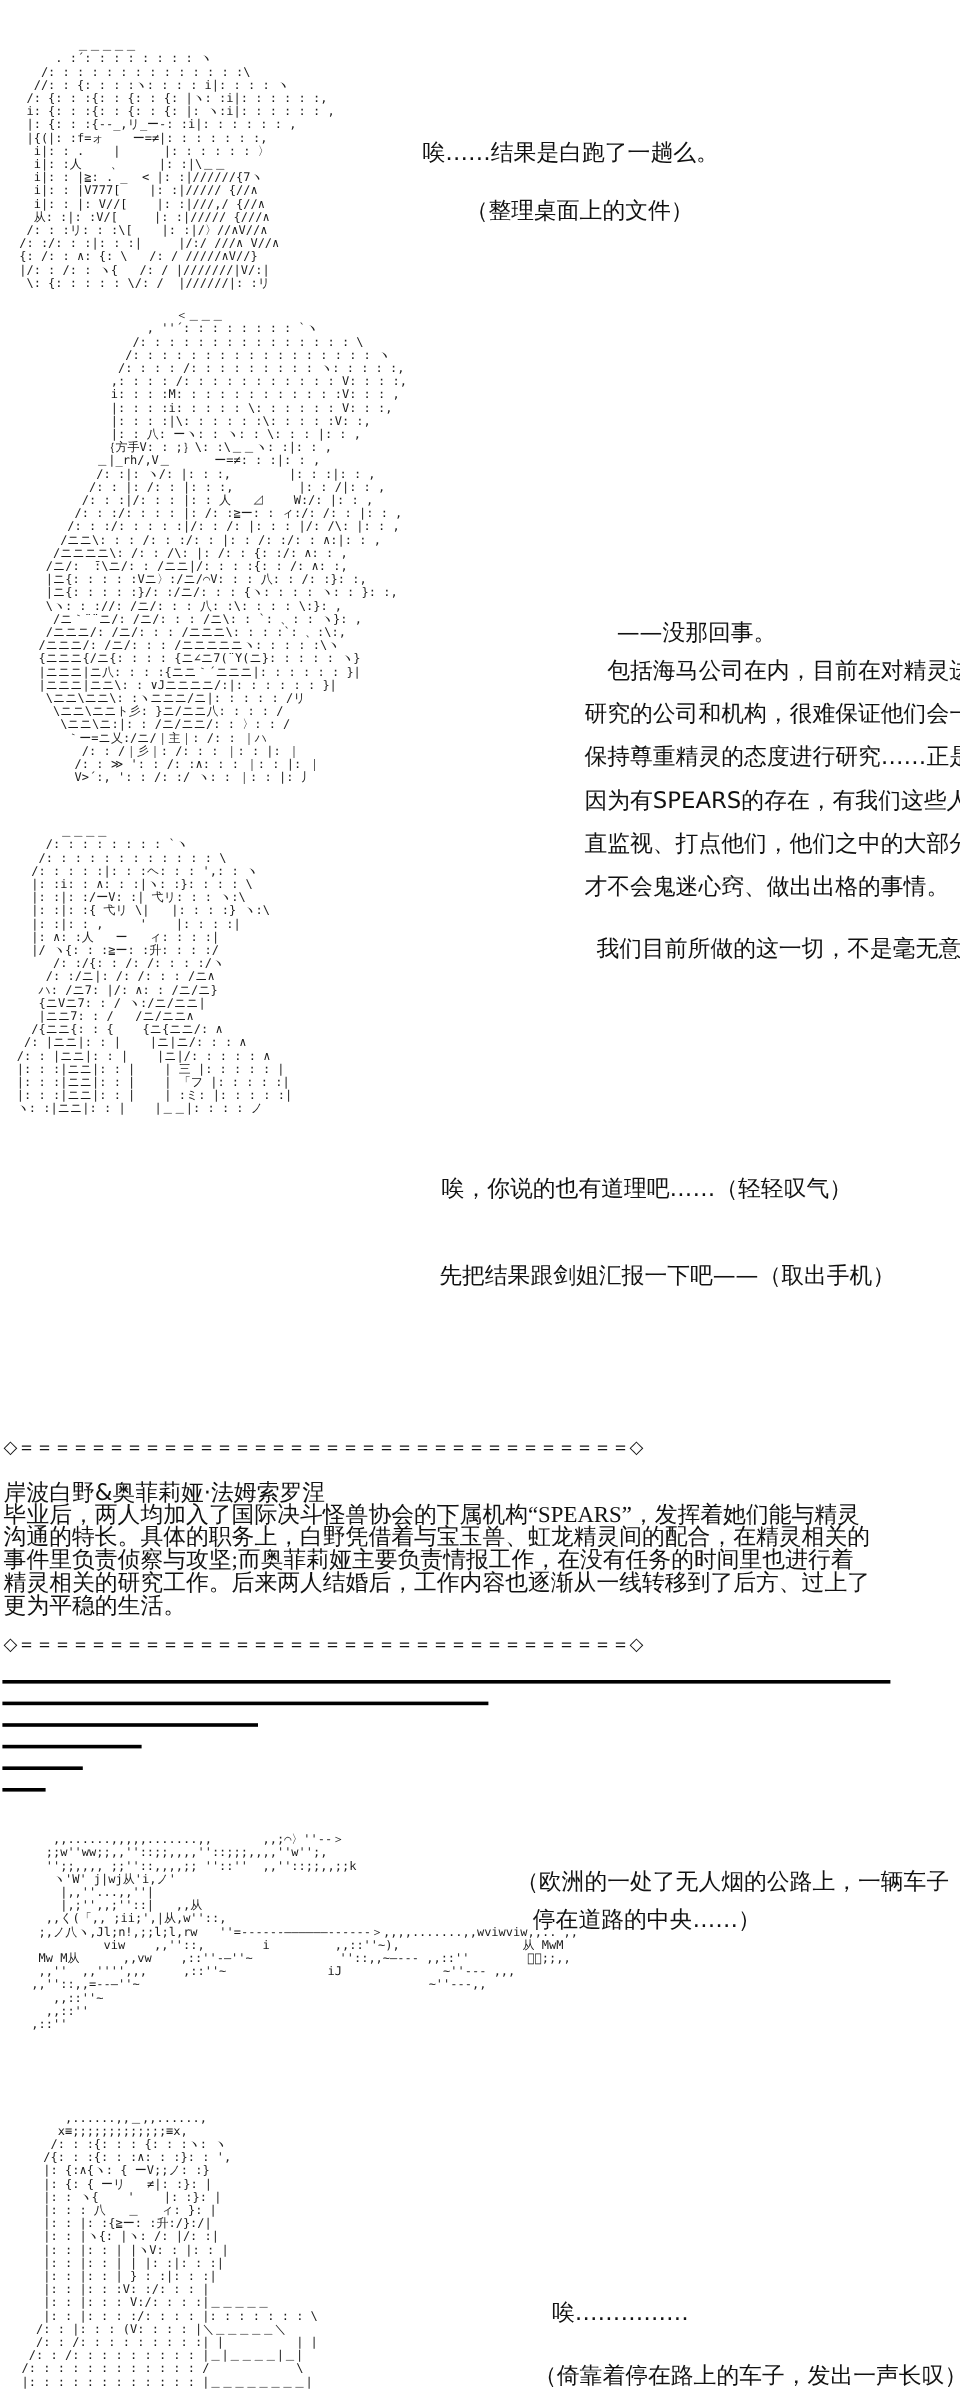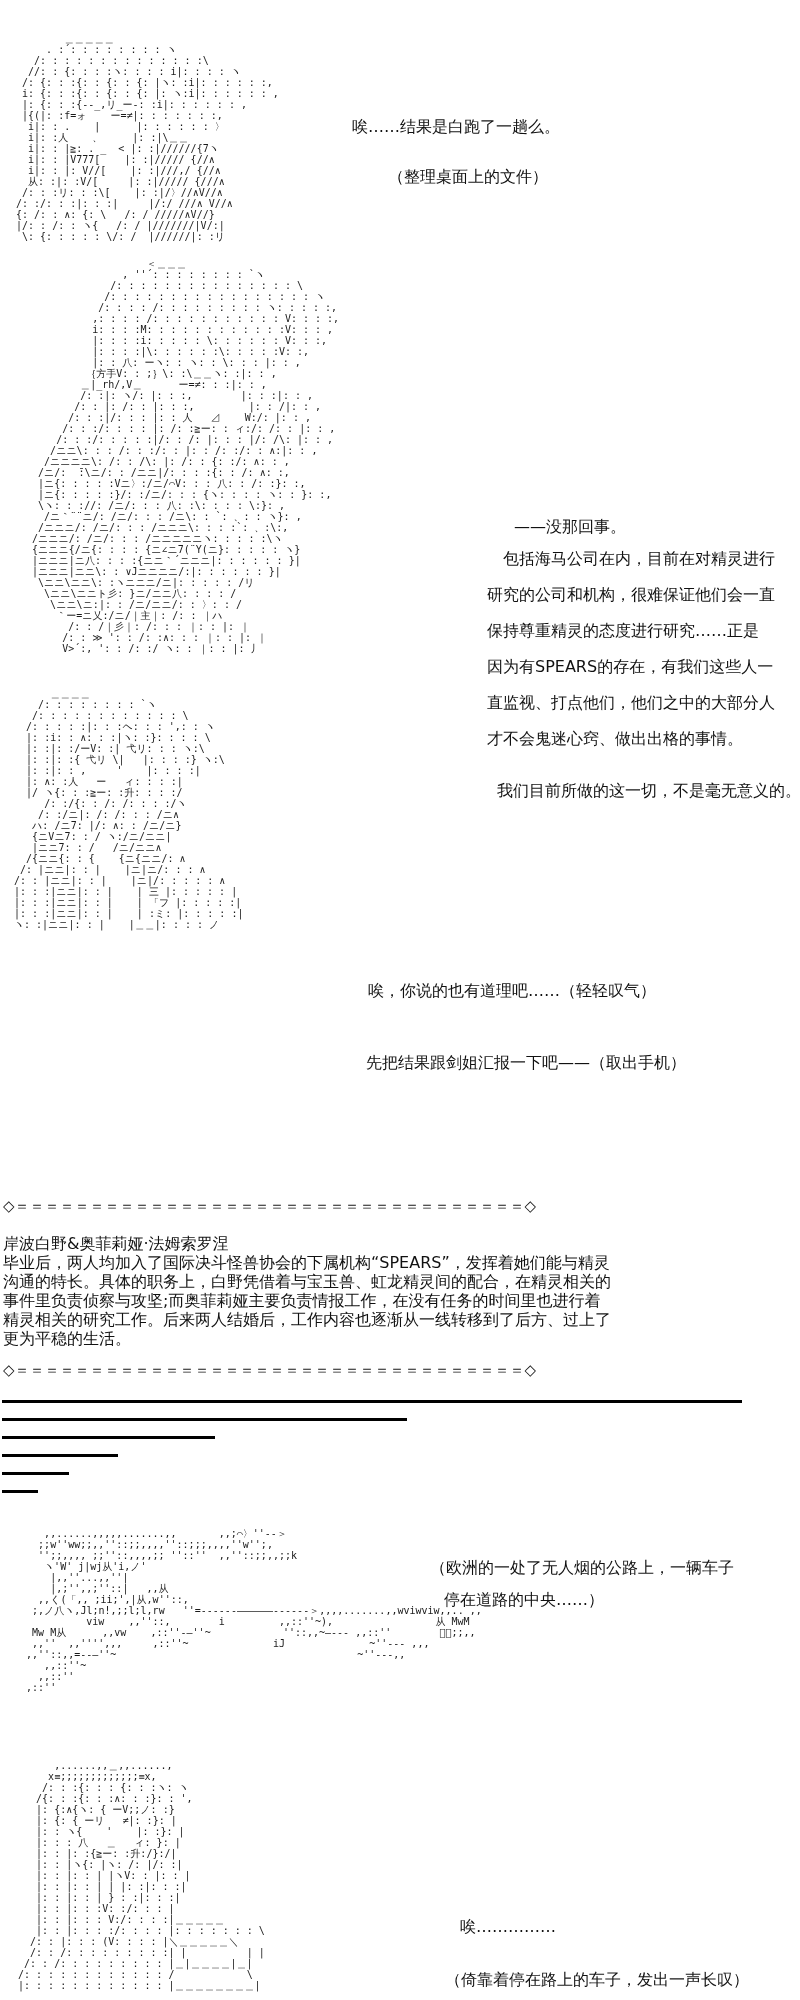--- a/index.html
+++ b/index.html
@@ -9,25 +9,25 @@
     font-family:"DejaVu Sans",sans-serif;
   }
   .aa{
     position:absolute;margin:0;
     font-family:"DejaVu Sans Mono",monospace;
     font-size:10px;line-height:11px;
     white-space:pre;color:#1a1a1a;letter-spacing:0;
   }
   .zh{
     position:absolute;
-    font-size:16px;line-height:20px;color:#111;
+    font-size:19px;line-height:20px;color:#111;
     white-space:pre;
   }
   .para{line-height:36px;}
-  .bio{line-height:19px;font-size:16px;}
+  .bio{line-height:19px;font-size:19px;font-family:Liberation Serif, serif;}
   .divider{
     position:absolute;font-size:15px;color:#111;white-space:pre;letter-spacing:0;
   }
   .trans-host{position:absolute;left:2px;top:1400px;width:780px;height:120px;}
   .black-line{position:absolute;left:0;height:3px;background:#000;}
 </style>
 </head>
 <body>
 
 <div class="page">
@@ -45,21 +45,21 @@
    i|: : |≧: . _  &lt; |: :|//////{7ヽ
    i|: : |V777[    |: :|///// {//∧
    i|: : |: V//[    |: :|///,/ {//∧
    从: :|: :V/[     |: :|///// {///∧
   /: : :リ: : :\[    |: :|/〉//∧V//∧
  /: :/: : :|: : :|     |/:/ ///∧ V//∧
  {: /: : ∧: {: \   /: / /////∧V//}
  |/: : /: : ヽ{   /: / |///////|V/:|
   \: {: : : : : \/: /  |//////|: :リ</pre>
   <div class="zh" style="left:352px;top:117px;">唉……结果是白跑了一趟么。</div>
-  <div class="zh" style="left:388px;top:167px;">（整理桌面上的文件）</div>
+  <div class="zh" style="left:388px;top:167px;font-family:Liberation Mono, monospace;">（整理桌面上的文件）</div>
 
   <pre class="aa" style="left:14px;top:258px;">                      ＜＿＿＿
                   , ''´: : : : : : : : `ヽ
                 /: : : : : : : : : : : : : : : \
                /: : : : : : : : : : : : : : : : : ヽ
               /: : : : /: : : : : : : : : ヽ: : : : :,
              ,: : : : /: : : : : : : : : : : V: : : :,
              i: : : :M: : : : : : : : : : : :V: : : ,
              |: : : :i: : : : : \: : : : : : V: : :,
              |: : : :|\: : : : : :\: : : : :V: :,

